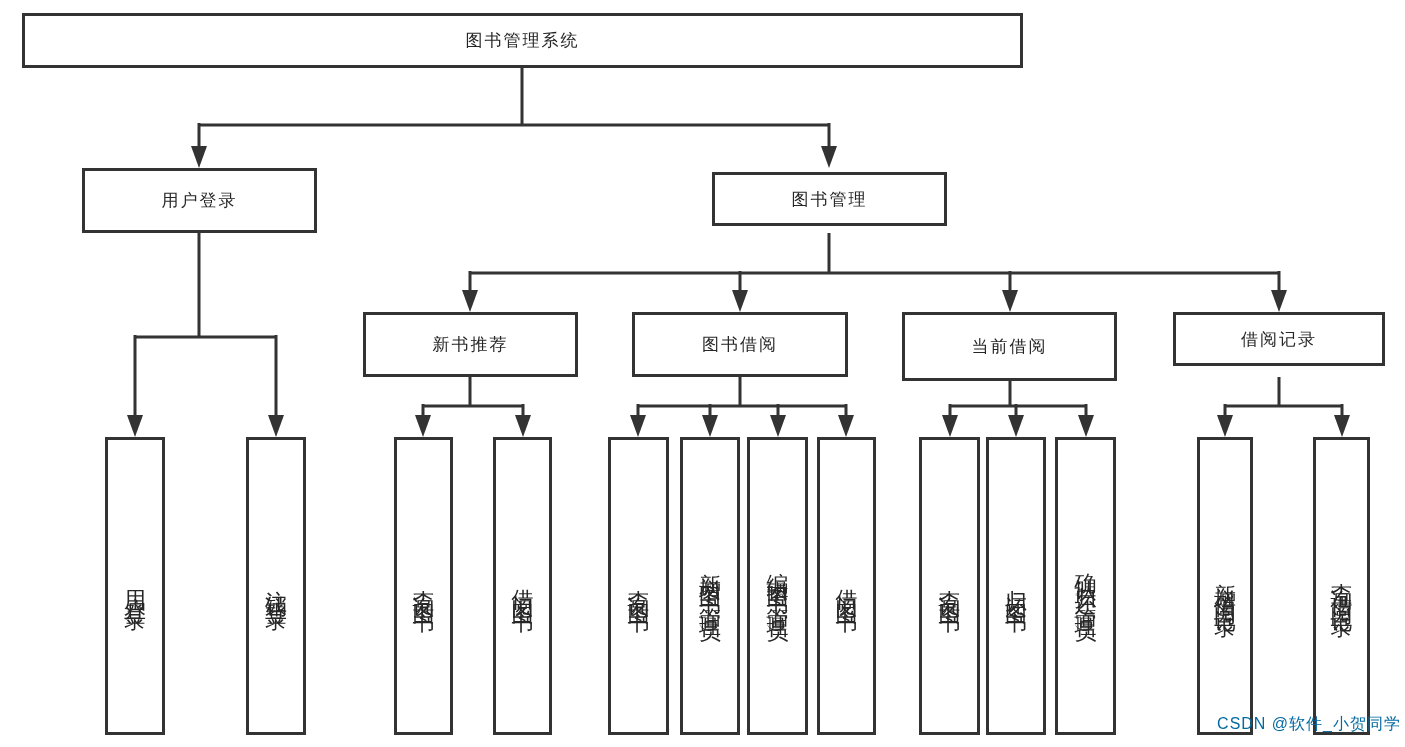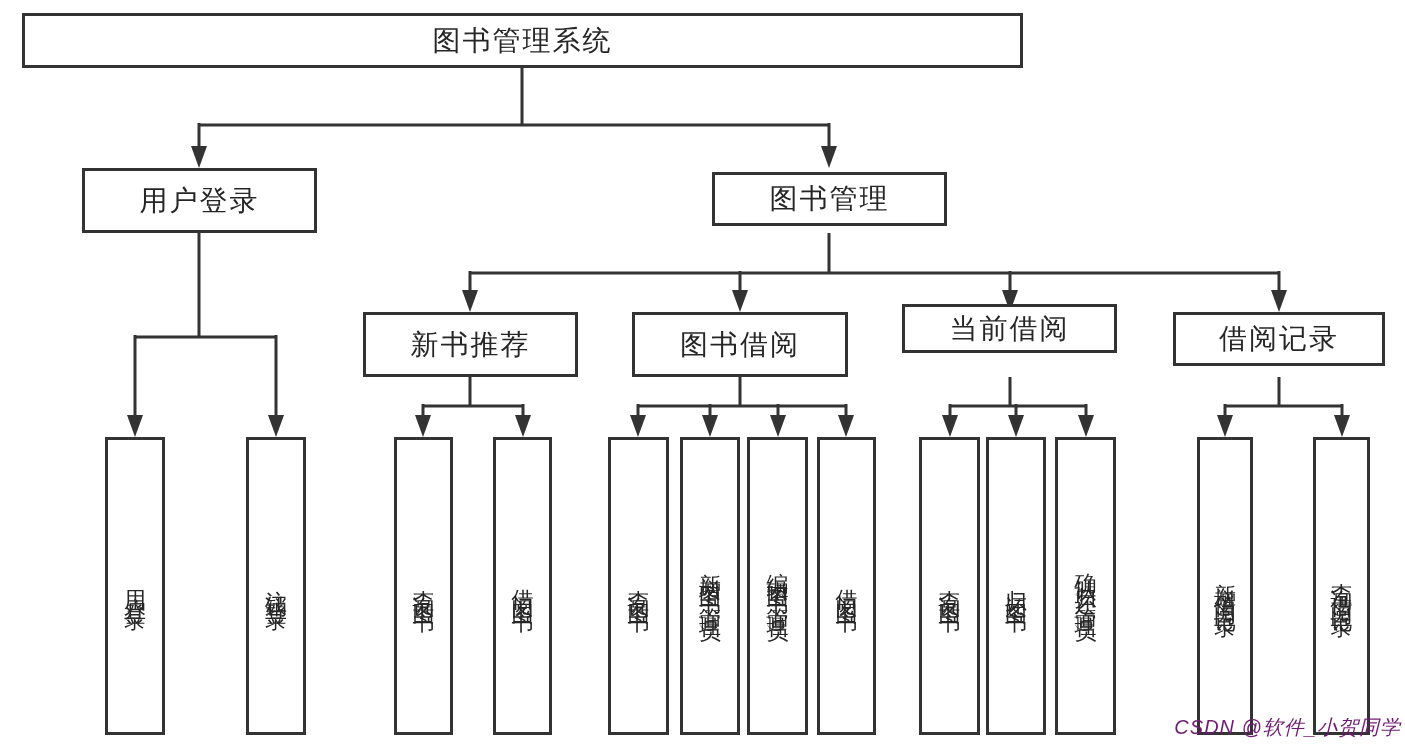--- a/index.html
+++ b/index.html
@@ -12,37 +12,36 @@
   }
   #connector-svg{position:absolute;left:0;top:0;width:1405px;height:747px;}
   .node{
     position:absolute;
     box-sizing:border-box;
     border:3px solid #333333;
     background:#ffffff;
     display:flex;align-items:center;justify-content:center;
     color:#262626;
   }
-  .hbox{font-size:28px;letter-spacing:2px;white-space:nowrap;}
+  .hbox{font-size:17px;letter-spacing:2px;white-space:nowrap;}
   .leaf{font-size:22px;}
   .leaf .vtext{
     writing-mode:vertical-rl;
     text-orientation:mixed;
     letter-spacing:7px;
     line-height:1;
     white-space:nowrap;
   }
   #watermark{
     position:absolute;
     right:4px;top:714px;
-    font-size:20px;
-    color:#701a75;
+    font-size:16px;
+    color:#0369a1;
     letter-spacing:1px;
     white-space:nowrap;
-    font-style:italic;
   }
 </style>
 </head>
 <body>
 
 <div id="canvas">
 
   <svg id="connector-svg" viewBox="0 0 1405 747" xmlns="http://www.w3.org/2000/svg">
     <path fill="none" stroke="#333333" stroke-width="3" d="
       M522,68 V125 M199,125 H829 M199,123 V150 M829,123 V150
@@ -75,21 +74,21 @@
     </g>
   </svg>
 
   <div class="node hbox" style="left:22px;top:13px;width:1001px;height:55px">图书管理系统</div>
 
   <div class="node hbox" style="left:82px;top:168px;width:235px;height:65px">用户登录</div>
   <div class="node hbox" style="left:712px;top:172px;width:235px;height:54px">图书管理</div>
 
   <div class="node hbox" style="left:632px;top:312px;width:216px;height:65px">图书借阅</div>
   <div class="node hbox" style="left:363px;top:312px;width:215px;height:65px">新书推荐</div>
-  <div class="node hbox" style="left:902px;top:304px;width:215px;height:49px">当前借阅</div>
+  <div class="node hbox" style="left:902px;top:312px;width:215px;height:69px">当前借阅</div>
   <div class="node hbox" style="left:1173px;top:312px;width:212px;height:54px">借阅记录</div>
 
   <div class="node leaf" style="left:105px;top:437px;width:60px;height:298px">
     <span class="vtext">用户登录</span>
     </div>
   <div class="node leaf" style="left:246px;top:437px;width:60px;height:298px">
     <span class="vtext">注销登录</span>
     </div>
 
   <div class="node leaf" style="left:394px;top:437px;width:59px;height:298px">

